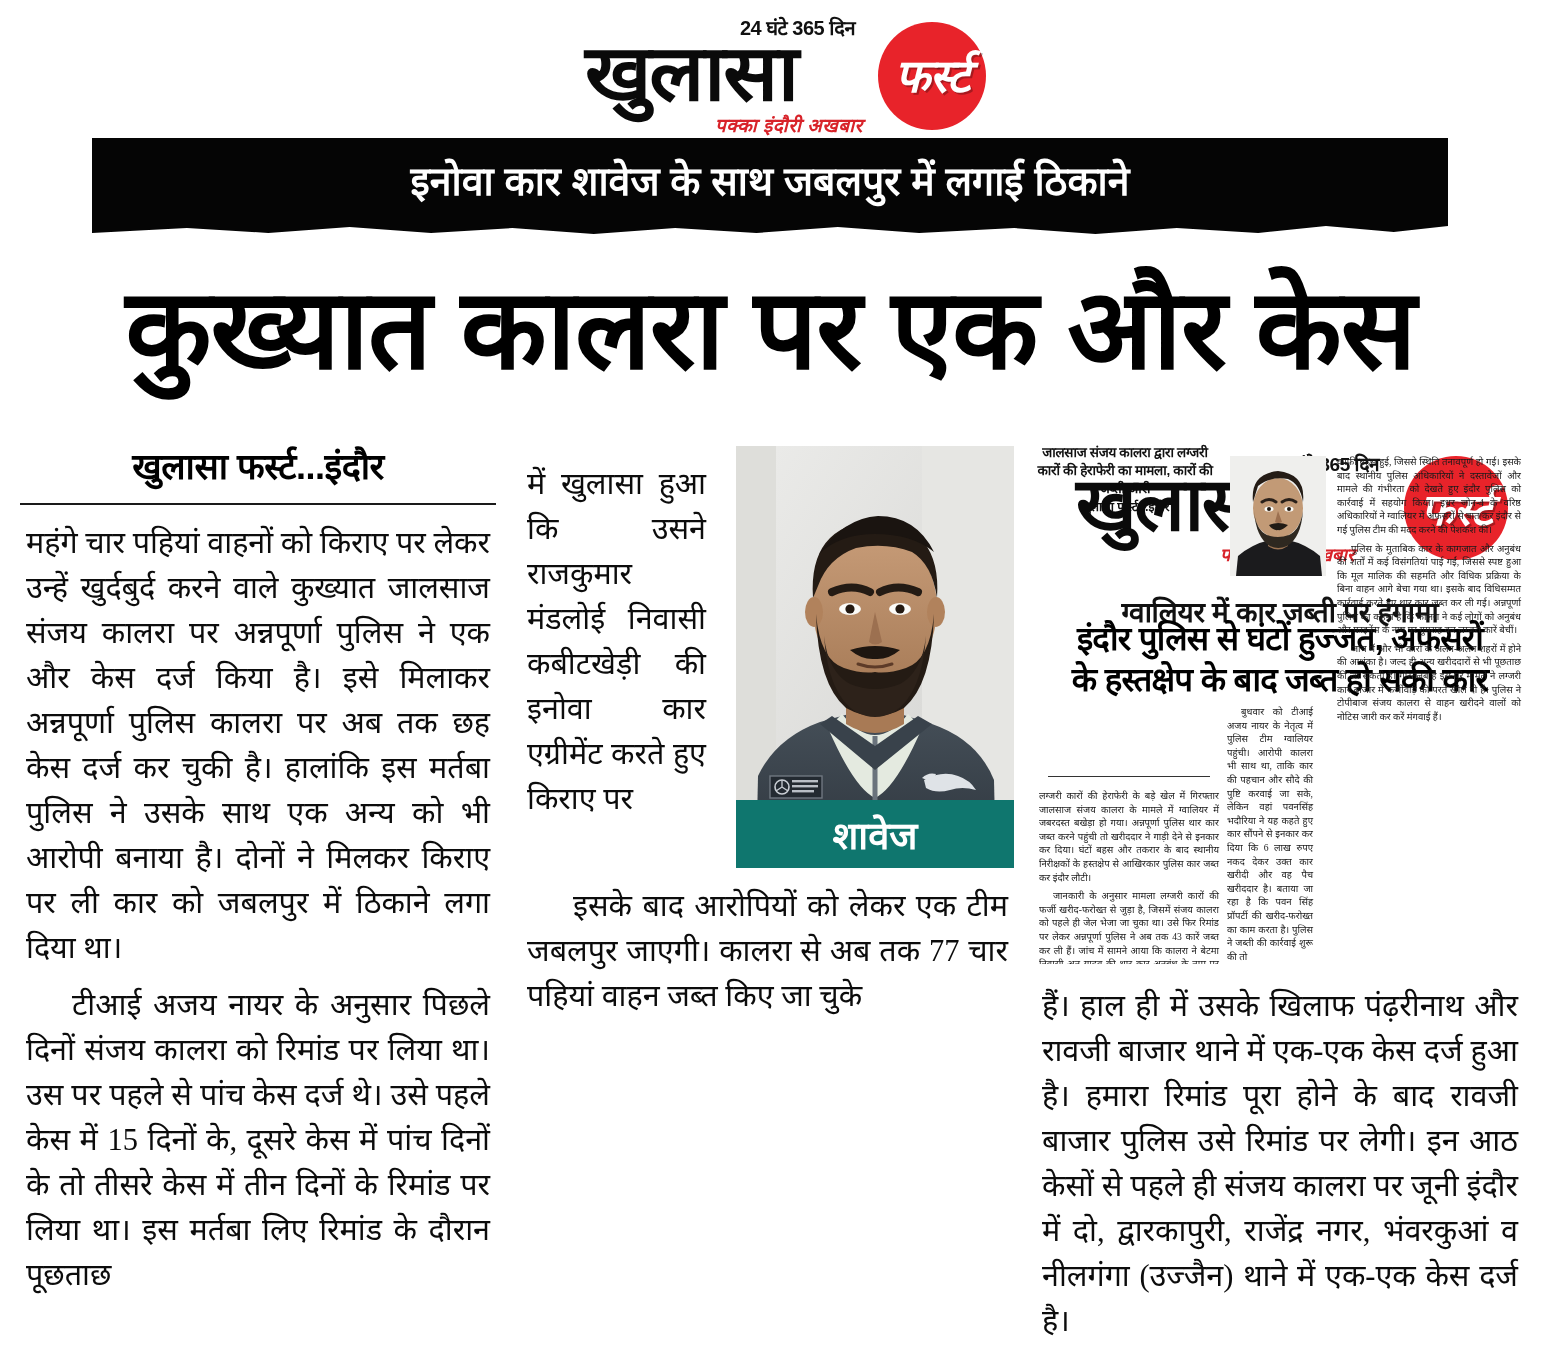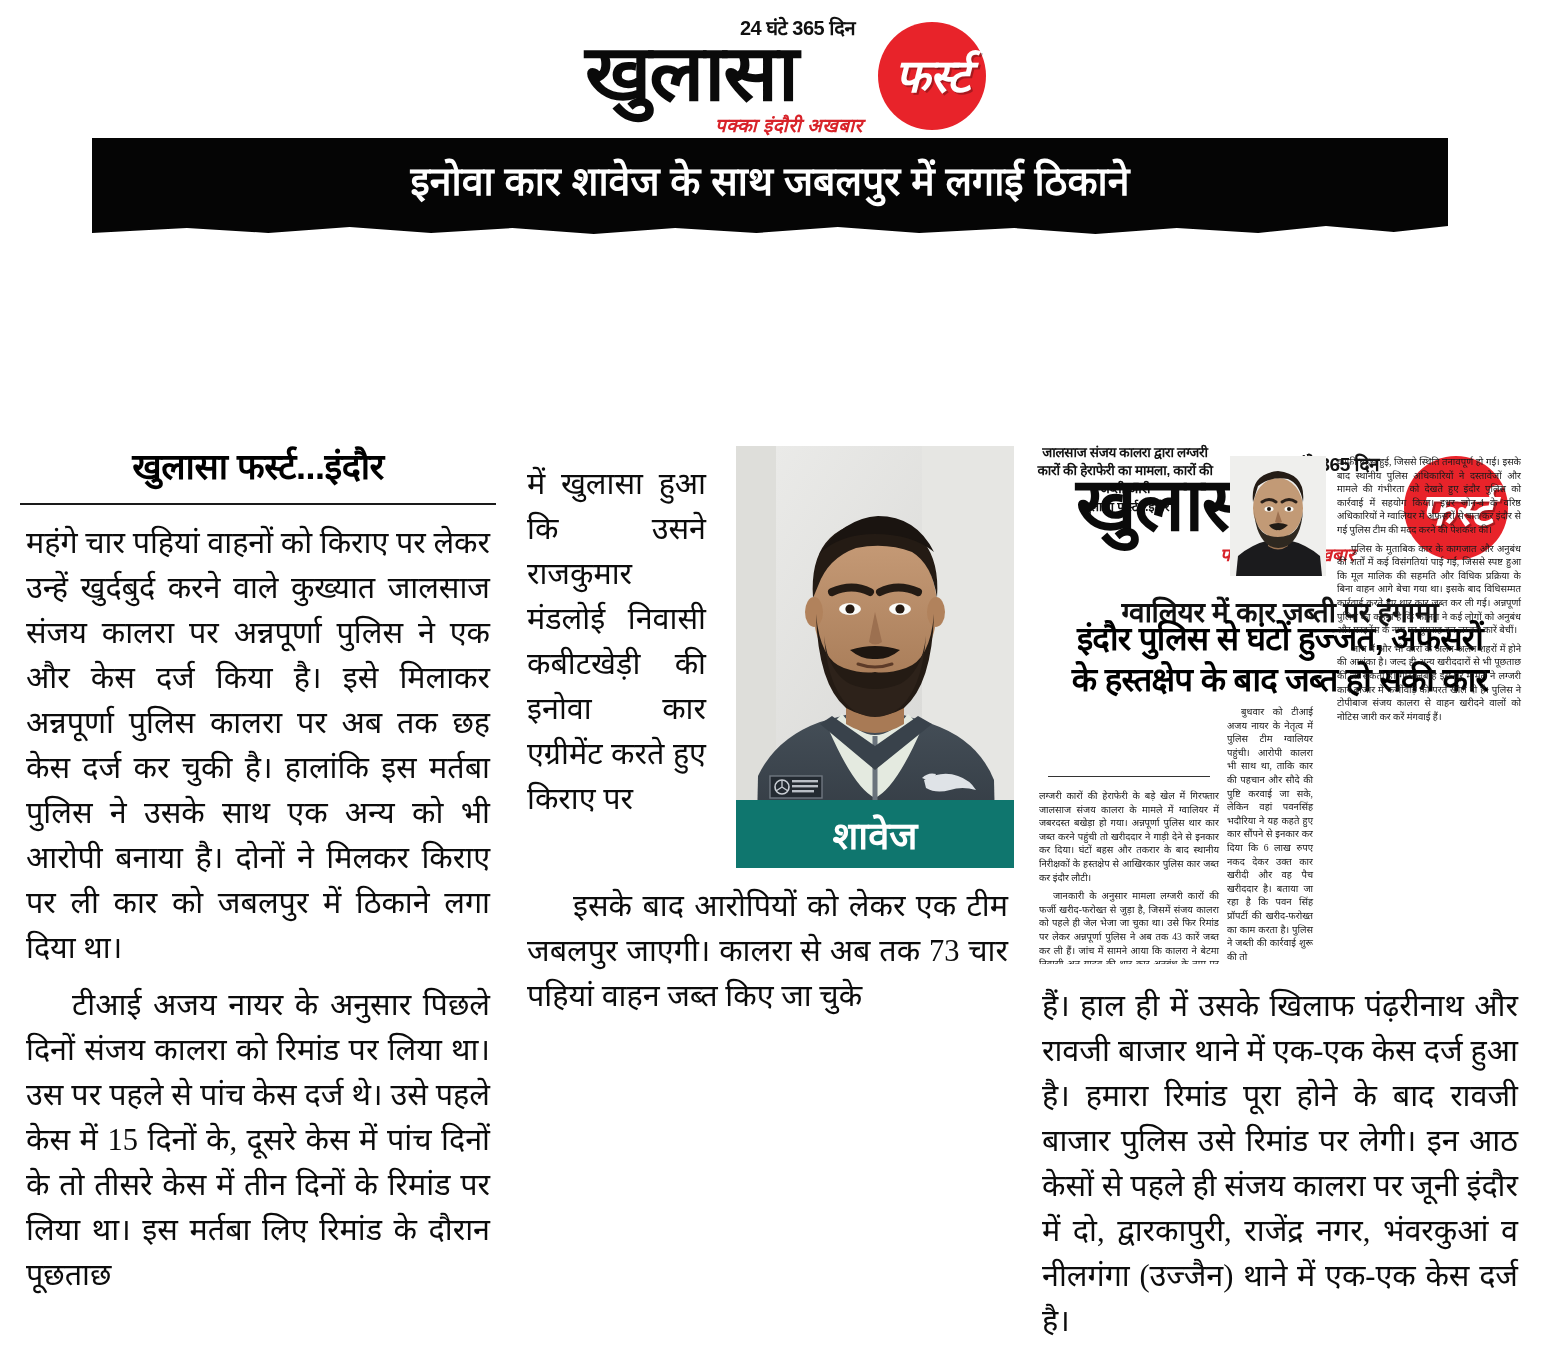--- a/index.html
+++ b/index.html
@@ -215,20 +215,21 @@
         <span class="mast-circle-txt">फर्स्ट</span>
       </div>
     </div>
   </div>
 
   <div class="kicker-wrap">
     <div class="kicker"></div>
     <div class="kicker-txt">इनोवा कार शावेज के साथ जबलपुर में लगाई ठिकाने</div>
   </div>
 
+  <div class="headline">कुख्यात कालरा पर एक और केस</div>
 
   <div class="col" id="col1">
     <div class="sec-head">खुलासा फर्स्ट...इंदौर</div>
     <div class="rule"></div>
     <div class="body-txt">
       <p>महंगे चार पहियां वाहनों को किराए पर लेकर उन्हें खुर्दबुर्द करने वाले कुख्यात जालसाज संजय कालरा पर अन्नपूर्णा पुलिस ने एक और केस दर्ज किया है। इसे मिलाकर अन्नपूर्णा पुलिस कालरा पर अब तक छह केस दर्ज कर चुकी है। हालांकि इस मर्तबा पुलिस ने उसके साथ एक अन्य को भी आरोपी बनाया है। दोनों ने मिलकर किराए पर ली कार को जबलपुर में ठिकाने लगा दिया था।</p>
       <p class="ind">टीआई अजय नायर के अनुसार पिछले दिनों संजय कालरा को रिमांड पर लिया था। उस पर पहले से पांच केस दर्ज थे। उसे पहले केस में 15 दिनों के, दूसरे केस में पांच दिनों के तो तीसरे केस में तीन दिनों के रिमांड पर लिया था। इस मर्तबा लिए रिमांड के दौरान पूछताछ</p>
     </div>
   </div>
 
@@ -303,21 +304,21 @@
       <rect x="56" y="344" width="22" height="2.4" fill="#b9bfc6"></rect>
 
       <path d="M188 334 Q206 324 222 330 Q234 334 240 344 Q226 340 214 344 Q200 348 190 342 Z" fill="#dfe3e7"></path>
       <path d="M186 332 Q192 326 200 328 L196 336 Z" fill="#dfe3e7"></path>
     </svg>
   </div>
   <div class="photo-cap">शावेज</div>
 
   <div class="col" id="col2-bot">
     <div class="body-txt">
-      <p class="ind">इसके बाद आरोपियों को लेकर एक टीम जबलपुर जाएगी। कालरा से अब तक 73 चार पहियां वाहन जब्त किए जा चुके</p>
+      <p class="ind">इसके बाद आरोपियों को लेकर एक टीम जबलपुर जाएगी। कालरा से अब तक 77 चार पहियां वाहन जब्त किए जा चुके</p>
     </div>
   </div>
 
   <div class="subclip">
     <div class="sub-mast">
       <div class="sub-mast-tagtop">24 घंटे 365 दिन</div>
       <div class="sub-mast-word">खुलासा</div>
       <div class="sub-mast-tagbot">पक्का इंदौरी अखबार</div>
       <div class="sub-mast-circle" style="background:#e8232a;">
         <span class="sub-mast-circle-txt">फर्स्ट</span>

